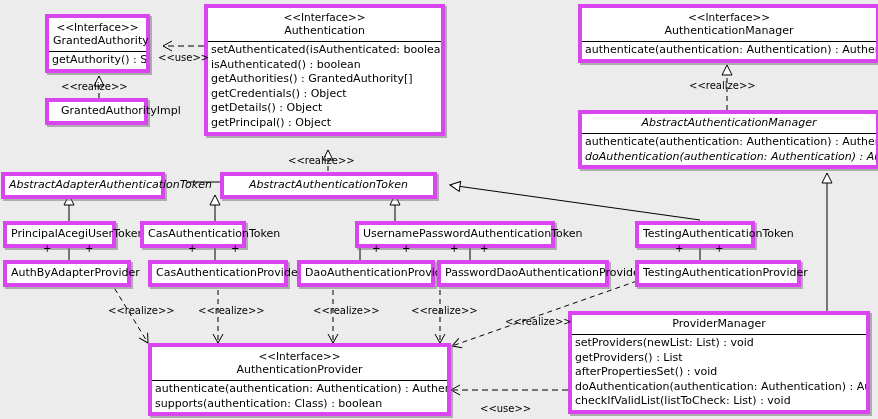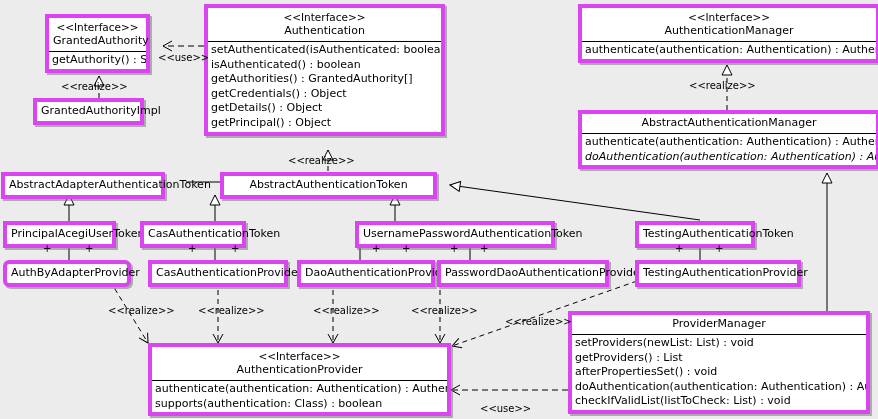--- a/index.html
+++ b/index.html
@@ -23,21 +23,21 @@
   }
   .hdr{
     padding:2px 4px 3px 4px;
     text-align:center;
     line-height:13px;
     font-size:11px;
     white-space:nowrap;
   }
   .stereo{display:block;font-size:10.5px;line-height:14px;}
   .cname{display:block;font-size:11px;line-height:14px;}
-  .cname.abstract{}
+  .cname.abstract{font-style:italic;}
   .compartment{
     border-top:1px solid #000;
     padding:1px 0 1px 0;
   }
   .member{
     font-size:11px;
     line-height:14.6px;
     padding:0 1px 0 3px;
     white-space:nowrap;
     overflow:hidden;
@@ -136,21 +136,21 @@
   <div class="uml-class" style="left:45px;top:14px;width:105px;">
     <div class="hdr">
       <span class="stereo">&lt;&lt;Interface&gt;&gt;</span>
       <span class="cname">GrantedAuthority</span>
     </div>
     <div class="compartment">
       <div class="member">getAuthority() : String</div>
     </div>
   </div>
 
-  <div class="uml-class simple" style="left:33px;top:98px;width:111px;">
+  <div class="uml-class simple" style="left:45px;top:98px;width:103px;padding-left:8px;">
     <div class="hdr">
       <span class="cname">GrantedAuthorityImpl</span>
     </div>
   </div>
 
   <div class="uml-class" style="left:204px;top:4px;width:241px;">
     <div class="hdr">
       <span class="stereo">&lt;&lt;Interface&gt;&gt;</span>
       <span class="cname">Authentication</span>
     </div>
@@ -213,21 +213,21 @@
       <span class="cname">UsernamePasswordAuthenticationToken</span>
     </div>
   </div>
 
   <div class="uml-class simple" style="left:635px;top:221px;width:120px;">
     <div class="hdr">
       <span class="cname">TestingAuthenticationToken</span>
     </div>
   </div>
 
-  <div class="uml-class simple" style="left:3px;top:260px;width:128px;border-radius:6px;">
+  <div class="uml-class simple" style="left:3px;top:260px;width:128px;">
     <div class="hdr">
       <span class="cname">AuthByAdapterProvider</span>
     </div>
   </div>
 
   <div class="uml-class simple" style="left:148px;top:260px;width:140px;">
     <div class="hdr">
       <span class="cname">CasAuthenticationProvider</span>
     </div>
   </div>

